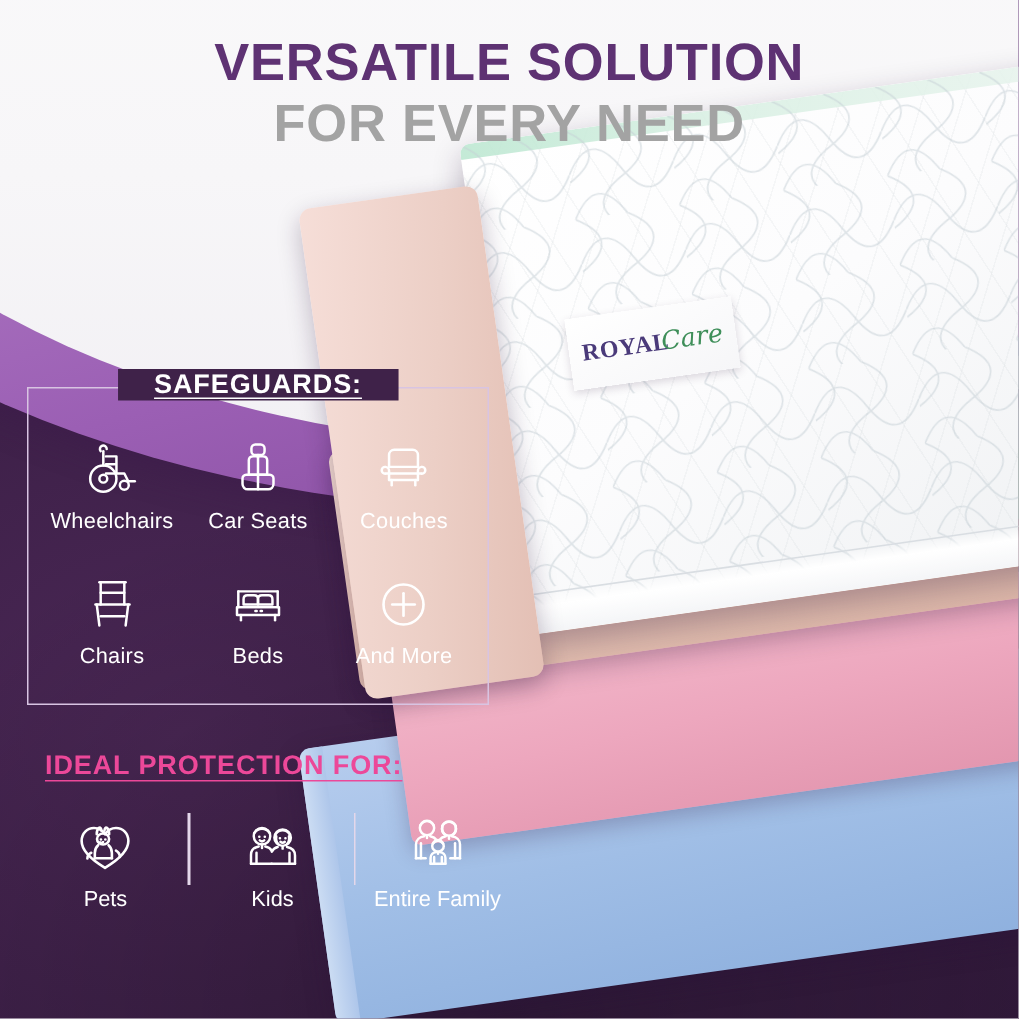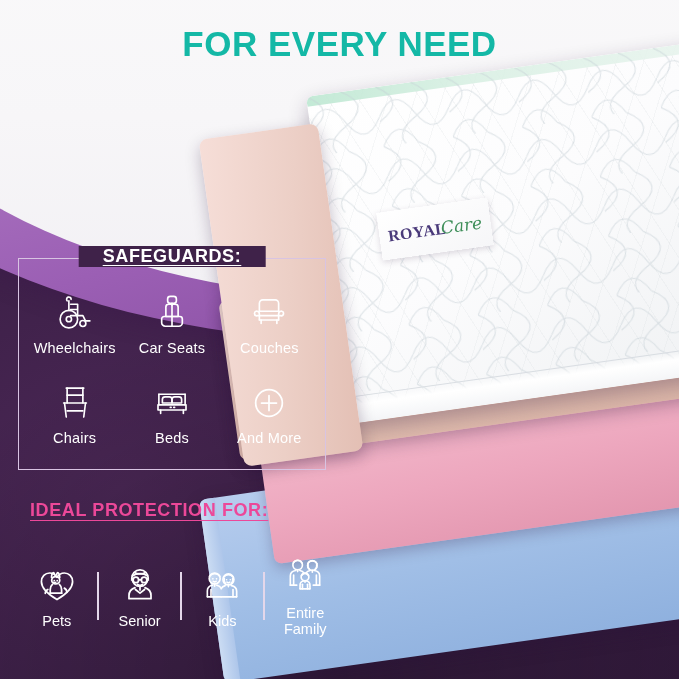--- a/index.html
+++ b/index.html
@@ -85,21 +85,21 @@
     letter-spacing: 0.5px;
     color: #5e3273;
     line-height: 1.12;
   }
   .headline .line2 {
     display: block;
     font-family: "Liberation Sans", sans-serif;
     font-weight: bold;
     font-size: 35px;
     letter-spacing: 0.5px;
-    color: #14b8a6;
+    color: #a3a3a3;
     line-height: 1.12;
     margin-top: 2px;
   }
 
   
   .product-stack {
     position: absolute;
     right: -20px;
     top: 60px;
     width: 430px;
@@ -308,21 +308,21 @@
     text-underline-offset: 4px;
     z-index: 30;
   }
   .ideal-row {
     position: absolute;
     left: 16px;
     top: 540px;
     width: 330px;
     height: 110px;
     display: flex;
-    align-items: center;
+    align-items: flex-start;
     z-index: 30;
   }
   .ip-cell {
     flex: 1 1 0;
     display: flex;
     flex-direction: column;
     align-items: center;
   }
   .ip-icon {
     width: 46px;
@@ -353,20 +353,21 @@
 <div class="poster">
 
   <div class="bg-purple"></div>
   <div class="bg-purple-vignette"></div>
 
   <div class="swoosh-2"></div>
   <div class="swoosh"></div>
   <div class="header-white"></div>
 
   <div class="headline">
+    <span class="line1">VERSATILE SOLUTION</span>
     <span class="line2">FOR EVERY NEED</span>
   </div>
 
   <div class="product-stack">
 
     <div class="pad pad-blue">
       <div class="pad-blue-edge"></div>
     </div>
 
     <div class="pad pad-pink"></div>
@@ -522,39 +523,20 @@
           <path d="M16.6 34h12.4"></path>
           <path d="M14 30c-1.8.8-2.8 2.3-2.8 4.2"></path>
           <path d="M32 28.5c1.8 1 2.8 2.6 2.8 4.6"></path>
         </svg>
       </span>
       <span class="ip-label">Pets</span>
     </div>
 
     <div class="ip-divider"></div>
 
-    <div class="ip-cell">
-      <span class="ip-icon">
-        <svg width="44" height="44" viewBox="0 0 48 48" fill="none" stroke="#ffffff" stroke-width="1.9" stroke-linecap="round" stroke-linejoin="round">
-          <path d="M15 18c0-5.5 4-9.5 9-9.5s9 4 9 9.5"></path>
-          <path d="M16 15c2-1.6 4.6-2.4 8-2.4s6 .8 8 2.4"></path>
-          <path d="M18 11.5c1.6 1 3.6 1.5 6 1.5s4.4-.5 6-1.5"></path>
-          <path d="M15.5 18c0 4.7 3.8 8.5 8.5 8.5s8.5-3.8 8.5-8.5"></path>
-          <circle cx="19.5" cy="19.5" r="3"></circle>
-          <circle cx="28.5" cy="19.5" r="3"></circle>
-          <path d="M22.5 19.5h3"></path>
-          <path d="M16.5 19.5h-1.6M31.5 19.5h1.6"></path>
-          <path d="M21.5 24.5c1.6 1.2 3.4 1.2 5 0"></path>
-          <path d="M24 26.5v4"></path>
-          <path d="M18.5 28c-4 1.4-6.5 4.6-6.5 8.6V40h24v-3.4c0-4-2.5-7.2-6.5-8.6"></path>
-          <path d="M19 30l5 4 5-4"></path>
-        </svg>
-      </span>
-      <span class="ip-label">Senior</span>
-    </div>
 
     <div class="ip-divider"></div>
 
     <div class="ip-cell">
       <span class="ip-icon">
         <svg width="44" height="44" viewBox="0 0 48 48" fill="none" stroke="#ffffff" stroke-width="1.8" stroke-linecap="round" stroke-linejoin="round">
           <circle cx="16" cy="18" r="6"></circle>
           <path d="M10.4 15.6c1.4-2 3.2-3 5.6-3s4.2 1 5.6 3"></path>
           <path d="M14 18.4h.1M18 18.4h.1"></path>
           <path d="M14.4 21c1 .9 2.2.9 3.2 0"></path>

